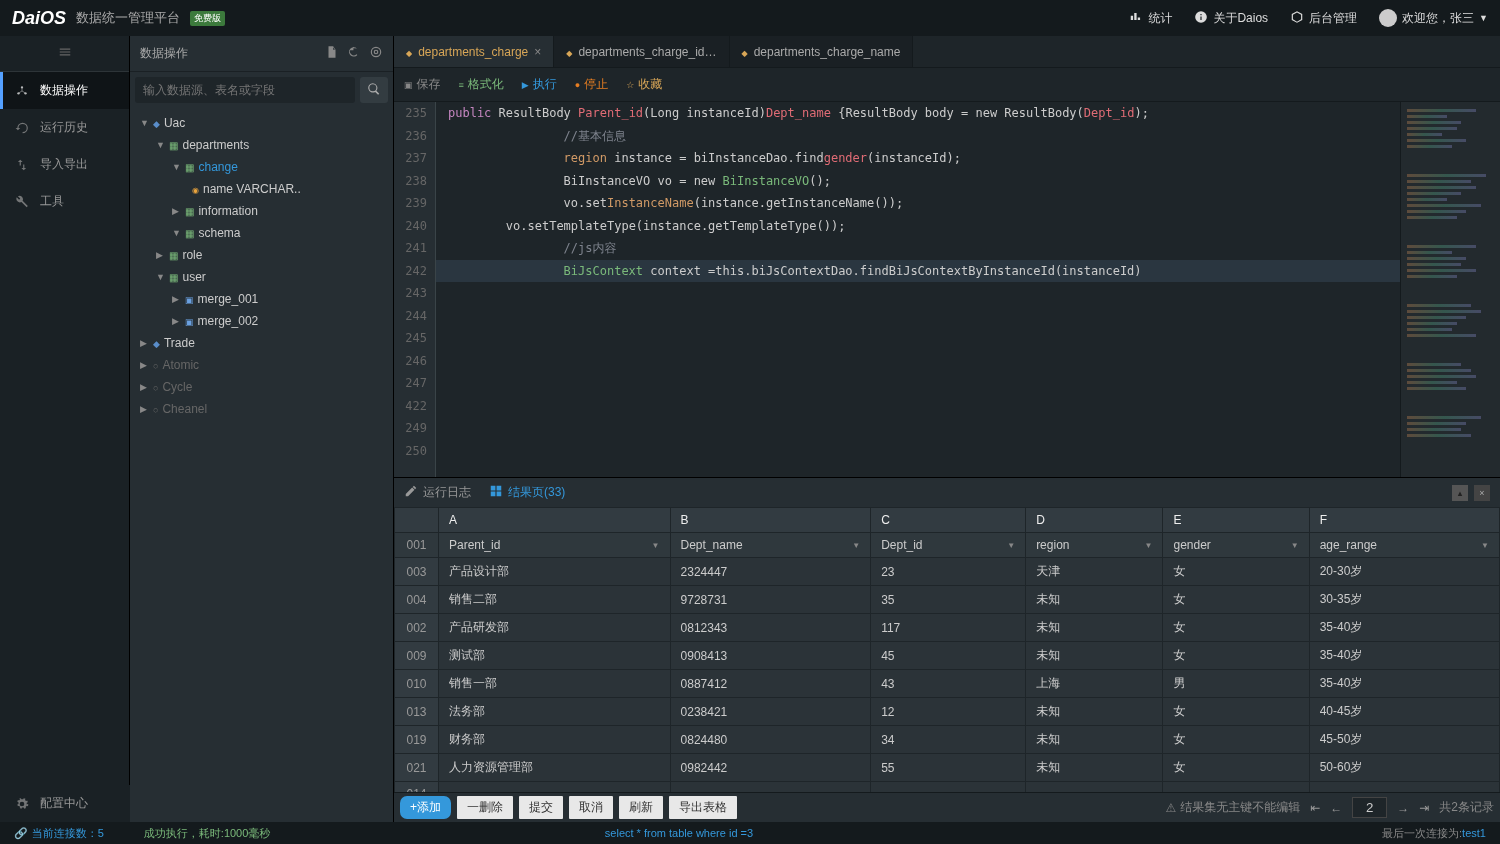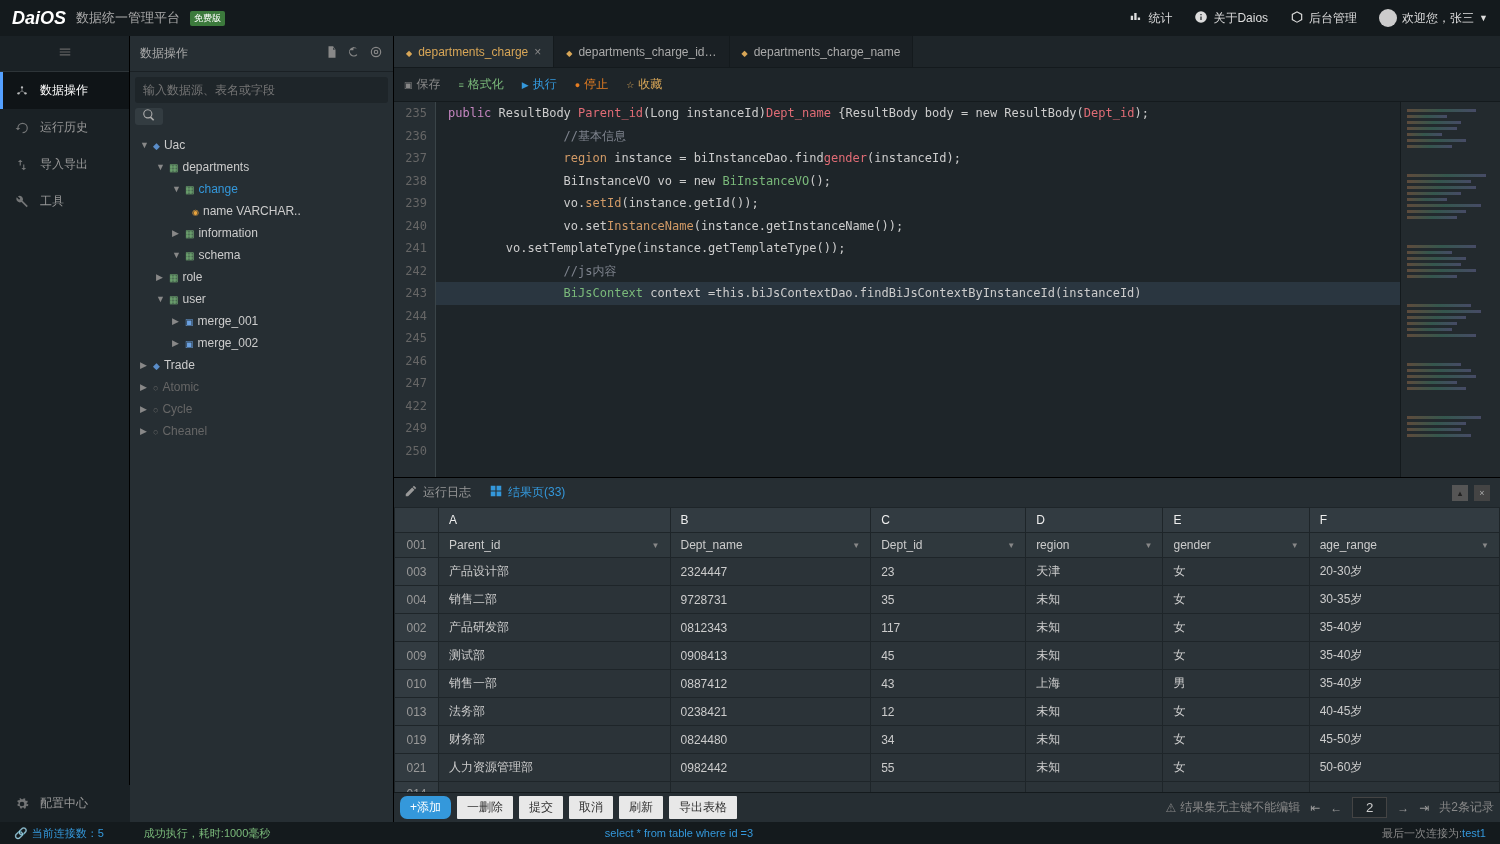--- a/index.html
+++ b/index.html
@@ -21,21 +21,21 @@
     .nav-collapse-btn { height: 36px; display: flex; justify-content: center; align-items: center; color: #666; border-bottom: 1px solid #2d3438; }
     .nav-item { display: flex; align-items: center; gap: 10px; padding: 10px 14px; color: #999; cursor: pointer; }
     .nav-item.active { background: #0f1417; color: #fff; border-left: 3px solid #54a0ff; padding-left: 11px; }
     .nav-icon { width: 16px; height: 16px; display: flex; align-items: center; justify-content: center; opacity: 0.7; }
     
     
     .tree-panel { width: 264px; background: #262e33; display: flex; flex-direction: column; border-right: 1px solid #000; }
     .tree-header { height: 36px; display: flex; align-items: center; padding: 0 10px; color: #aaa; border-bottom: 1px solid #1a2024; }
     .tree-header-icons { margin-left: auto; display: flex; gap: 8px; color: #888; }
     .tree-header-icons span { cursor: pointer; }
-    .tree-search { display: flex; padding: 5px; gap: 5px; flex-direction: column; }
+    .tree-search { display: flex; padding: 5px; gap: 5px; }
     .tree-search input { flex: 1; background: #1e2529; border: none; color: #999; padding: 6px 8px; border-radius: 3px; font-size: 12px; }
     .tree-search-btn { width: 28px; background: #333c41; border-radius: 3px; display: flex; align-items: center; justify-content: center; color: #aaa; cursor: pointer; }
     .tree-body { flex: 1; overflow-y: auto; padding: 4px 0; }
     .tree-node { display: flex; align-items: center; padding: 4px 8px; cursor: pointer; white-space: nowrap; color: #ccc; }
     .tree-node.selected { color: #3498db; }
     .tree-node.disabled { color: #666; }
     .tree-arrow { width: 10px; color: #888; font-size: 9px; margin-right: 3px; }
     .tree-icon { margin-right: 4px; }
     .icon-db::before { content: "◆"; color: #5a8dc9; font-size: 9px; }
     .icon-table::before { content: "▦"; color: #7ab97a; font-size: 10px; }
@@ -349,21 +349,20 @@
           <div>247</div>
           <div>422</div>
           <div>249</div>
           <div>250</div>
         </div>
       <div class="code" id="code">
           <div class="code-line"><span class="k-public">public </span><span class="">ResultBody </span><span class="k-field">Parent_id</span><span class="">(Long instanceId)</span><span class="k-field">Dept_name</span><span class=""> {ResultBody body = new ResultBody(</span><span class="k-field">Dept_id</span><span class="">);</span></div>
           <div class="code-line">                <span class="k-cmt">//基本信息</span></div>
           <div class="code-line">                <span class="k-var">region </span><span class="">instance = biInstanceDao.find</span><span class="k-field">gender</span><span class="">(instanceId);</span></div>
           <div class="code-line">                <span class="">BiInstanceVO vo = new </span><span class="k-new">BiInstanceVO</span><span class="">();</span></div>
-          <div class="code-line">                <span class="">vo.</span><span class="k-var">setId</span><span class="">(instance.getId());</span></div>
           <div class="code-line">                <span class="">vo.set</span><span class="k-var">InstanceName</span><span class="">(instance.getInstanceName());</span></div>
           <div class="code-line">        <span class="">vo.set</span><span class="">TemplateType</span><span class="">(instance.getTemplateType());</span></div>
           <div class="code-line">                <span class="k-cmt">//js内容</span></div>
           <div class="code-line hl-line">                <span class="k-new">BiJsContext </span><span class="">context =this.biJsContextDao.findBiJsContextByInstanceId(instanceId)</span></div>
           <div class="code-line"> </div>
           <div class="code-line"> </div>
           <div class="code-line"> </div>
           <div class="code-line"> </div>
           <div class="code-line"> </div>
           <div class="code-line"> </div>

